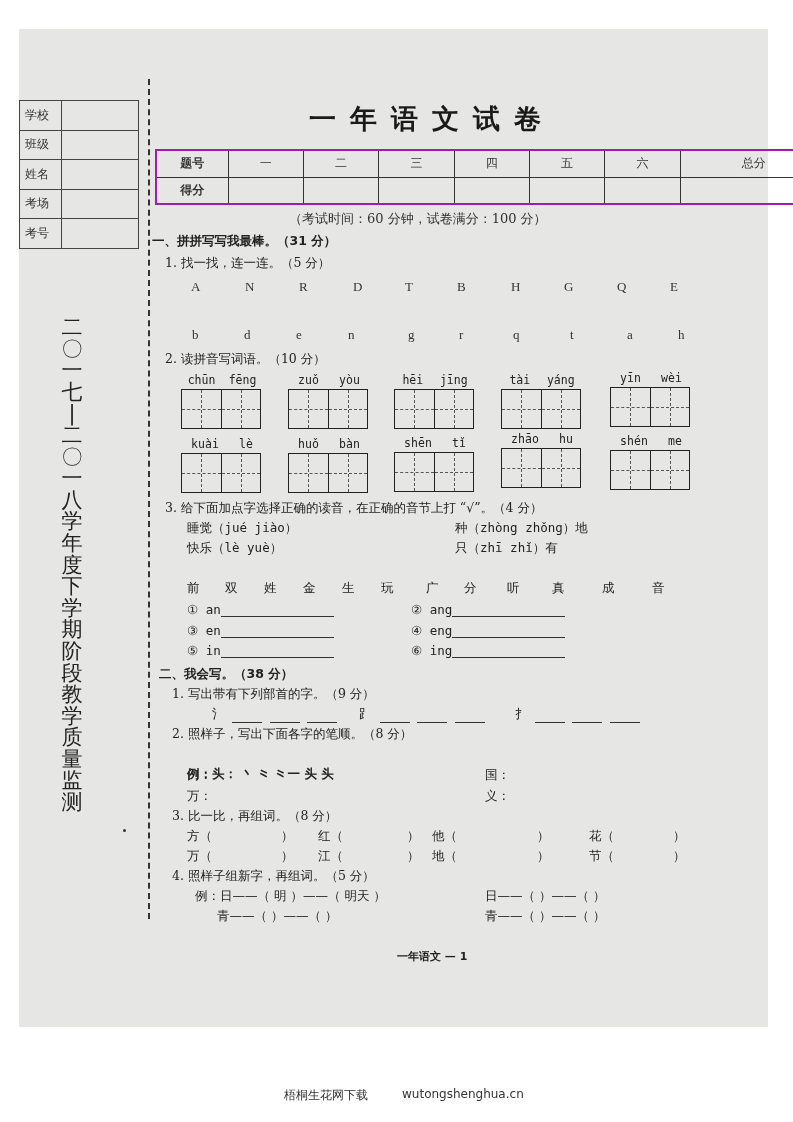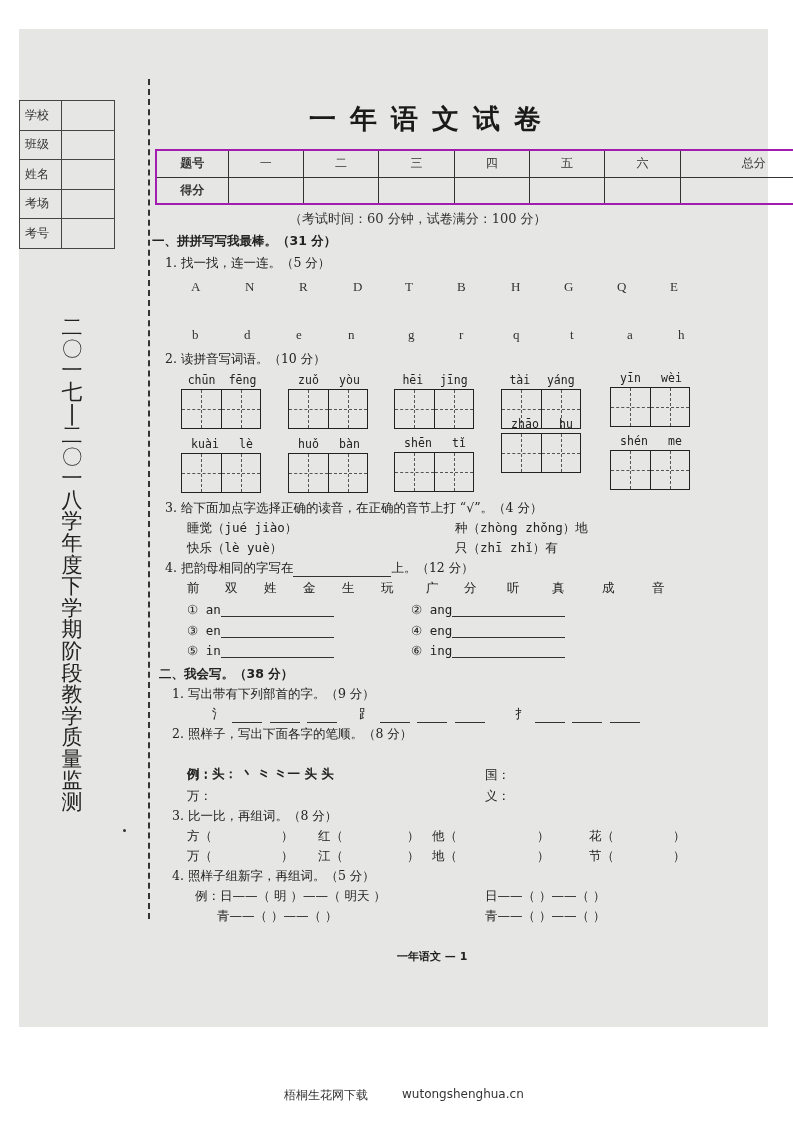--- a/index.html
+++ b/index.html
@@ -1,20 +1,20 @@
 <!DOCTYPE html>
 <html><head>
 <meta charset="utf-8">
 <style>
   * { box-sizing: border-box; margin: 0; padding: 0; }
   html, body { width: 793px; height: 1122px; background: #ffffff; overflow: hidden; }
   body { position: relative; font-family: "DejaVu Serif", "Liberation Serif", serif; color: #222; }
   .sheet { position: absolute; left: 19px; top: 29px; width: 749px; height: 998px; background: #e6e6e4; }
   
-  .info-table { position: absolute; left: 0px; top: 71px; width: 96px; border-collapse: collapse; }
+  .info-table { position: absolute; left: 0px; top: 71px; width: 120px; border-collapse: collapse; }
   .info-table td { border: 1.2px solid #444; height: 29.5px; font-size: 12px; color: #333; }
   .info-table td.lbl { width: 42px; padding-left: 5px; }
   .vertical-title { position: absolute; left: 38px; top: 288px; width: 30px; font-family: "DejaVu Sans", sans-serif; font-size: 21px; line-height: 21.6px; color: #222; text-align: center; }
   .vertical-title span { display: block; }
   .cut-line { position: absolute; left: 129px; top: 50px; width: 0; height: 840px; border-left: 2.5px dashed #333; }
   .dot-mark { position: absolute; left: 104px; top: 800px; width: 3px; height: 3px; background: #333; border-radius: 50%; }
 
   .title { position: absolute; left: 290px; top: 72px; font-family: "DejaVu Sans", sans-serif; font-weight: bold; font-size: 27px; letter-spacing: 14px; color: #1a1a1a; }
   .score-table { position: absolute; left: 136px; top: 120px; width: 674px; border-collapse: collapse; border: 2px solid #a21caf; }
   .score-table td { border: 1.2px solid #333; height: 27px; text-align: center; font-size: 12px; color: #333; }
@@ -230,21 +230,21 @@
   <div class="word-block" style="left:375px; top:407px;">
     <div class="py">
         <span>shēn</span>
         <span>tǐ</span>
       </div>
     <div class="grid">
         <div class="cell"></div>
         <div class="cell"></div>
       </div>
   </div>
-  <div class="word-block" style="left:482px; top:388px;text-align:center;">
+  <div class="word-block" style="left:482px; top:403px;text-align:center;">
     <div class="py">
         <span>zhāo</span>
         <span>hu</span>
       </div>
     <div class="grid">
         <div class="cell"></div>
         <div class="cell"></div>
       </div>
   </div>
   <div class="word-block" style="left:591px; top:405px;">
@@ -257,23 +257,20 @@
         <div class="cell"></div>
       </div>
   </div>
 
   <div class="sec" style="left:146px; top:471px;">3. 给下面加点字选择正确的读音，在正确的音节上打 “√”。（4 分）</div>
   <div class="row-text" style="left:168px; top:491px;">睡觉（jué    jiào）</div>
   <div class="row-text" style="left:436px; top:491px;">种（zhòng   zhǒng）地</div>
   <div class="row-text" style="left:168px; top:511px;">快乐（lè     yuè）</div>
   <div class="row-text" style="left:436px; top:511px;">只（zhī      zhǐ）有</div>
 
-  <div class="sec" style="left:146px; top:531px;">
-    <span>4. 把韵母相同的字写在</span><span class="blank" style="width:98px;"></span><span>上。（12 分）</span>
-  </div>
 
   <div>
     <span class="sec" style="left:168px; top:551px;">前</span>
     <span class="sec" style="left:206px; top:551px;">双</span>
     <span class="sec" style="left:245px; top:551px;">姓</span>
     <span class="sec" style="left:284px; top:551px;">金</span>
     <span class="sec" style="left:323px; top:551px;">生</span>
     <span class="sec" style="left:362px; top:551px;">玩</span>
     <span class="sec" style="left:407px; top:551px;">广</span>
     <span class="sec" style="left:445px; top:551px;">分</span>

